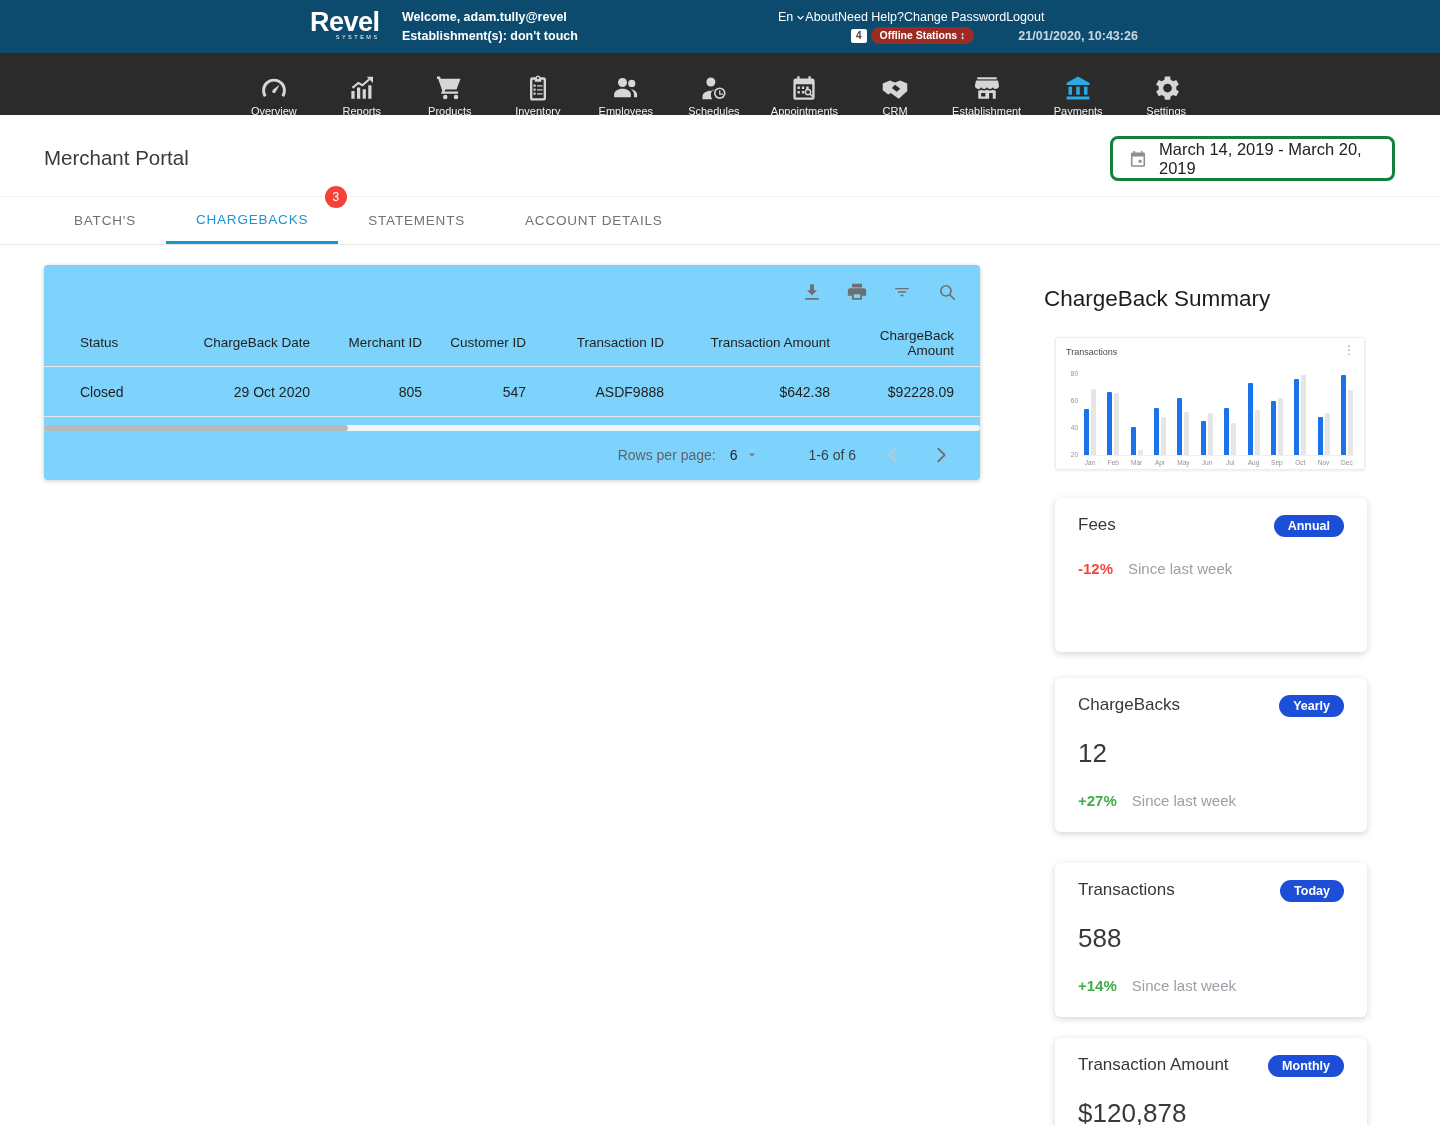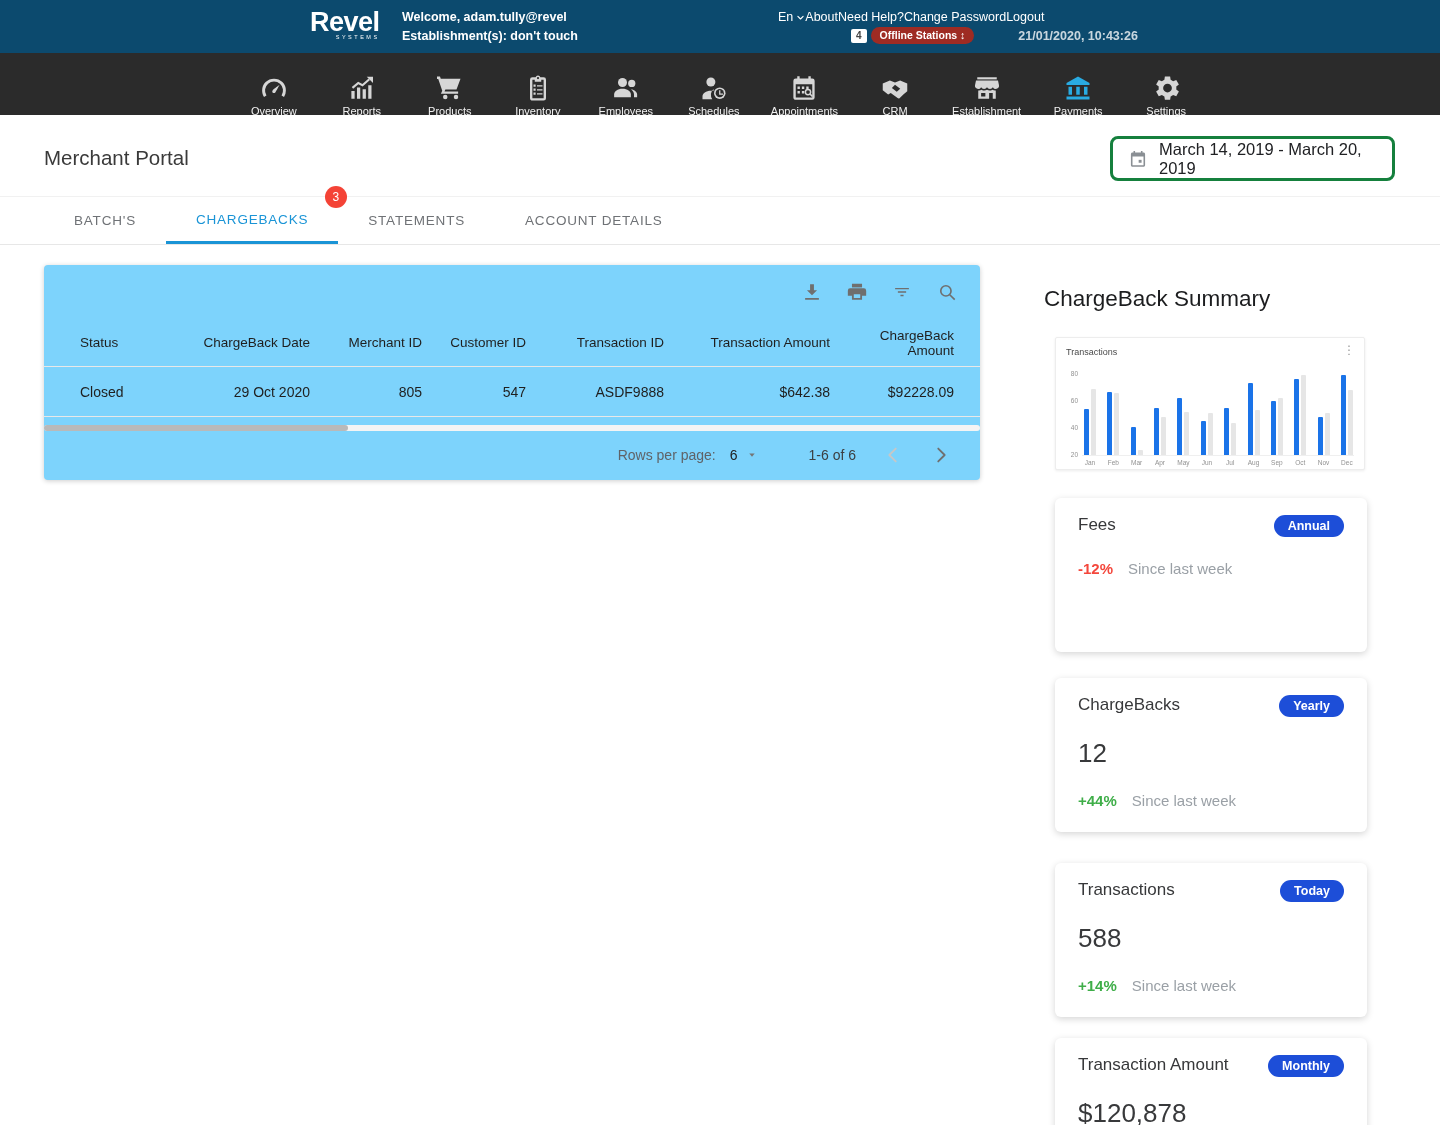--- a/index.html
+++ b/index.html
@@ -446,21 +446,21 @@
         <span class="kpi-note">Since last week</span>
       </div>
     </div>
     <div class="kpi-card" style="top: 678px;">
       <div class="kpi-head">
         <div class="kpi-title">ChargeBacks</div>
         <div class="kpi-badge">Yearly</div>
       </div>
       <div class="kpi-value">12</div>
       <div class="kpi-delta-row">
-        <span class="delta up">+44%</span>
+        <span class="delta up">+27%</span>
         <span class="kpi-note">Since last week</span>
       </div>
     </div>
     <div class="kpi-card" style="top: 863px;">
       <div class="kpi-head">
         <div class="kpi-title">Transactions</div>
         <div class="kpi-badge">Today</div>
       </div>
       <div class="kpi-value">588</div>
       <div class="kpi-delta-row">

